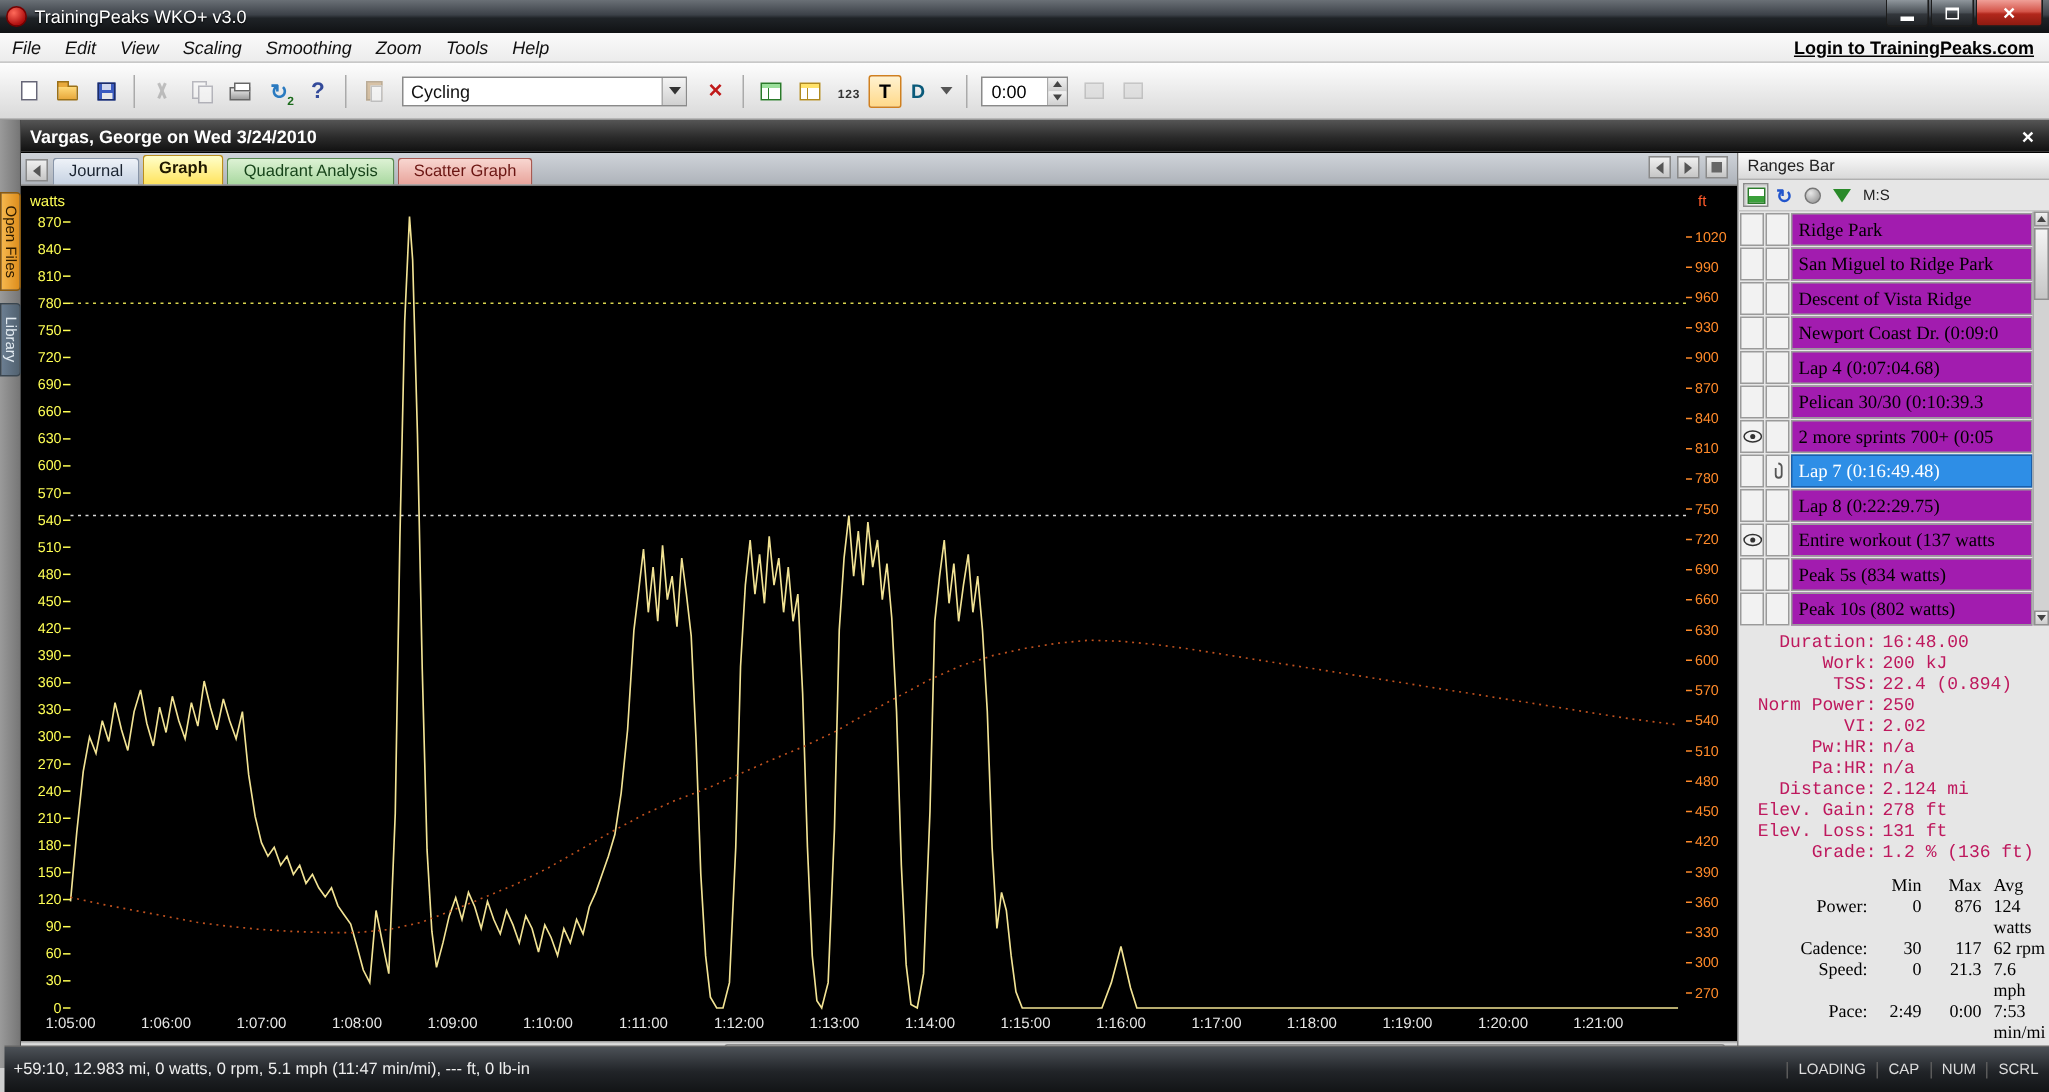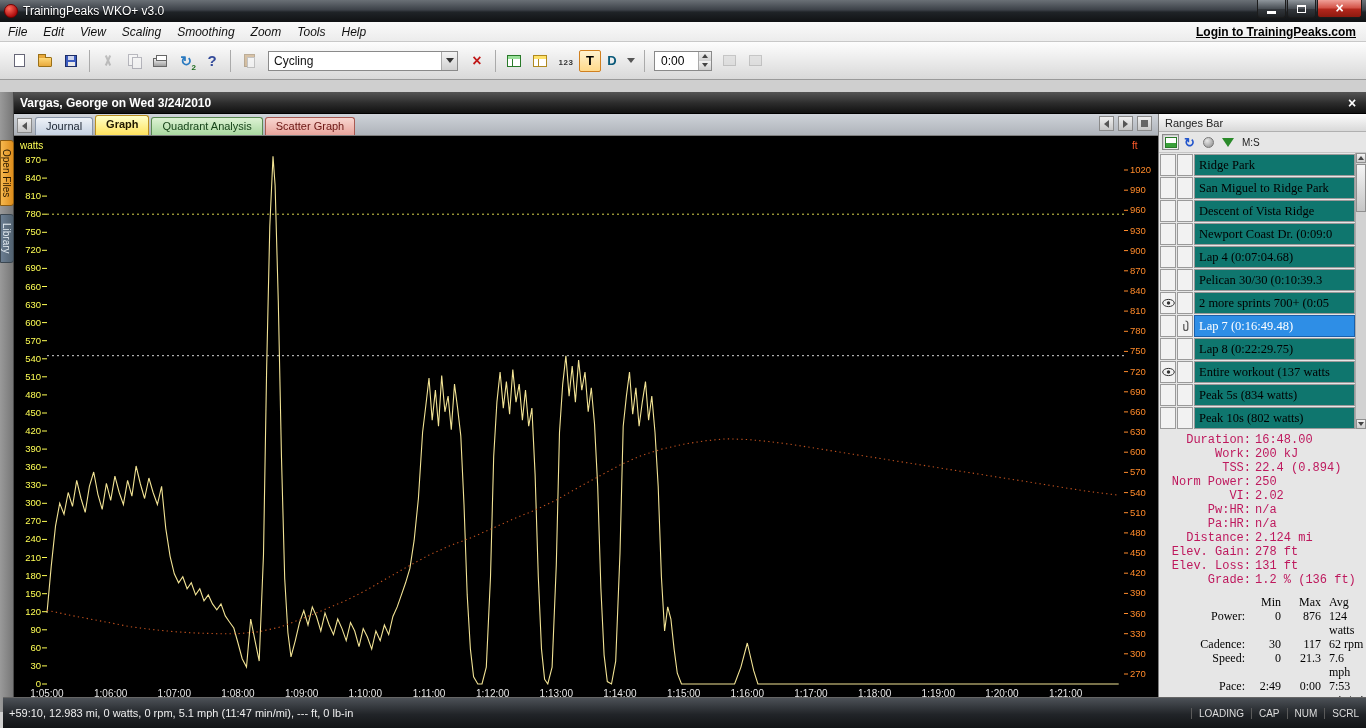--- a/index.html
+++ b/index.html
@@ -93,21 +93,21 @@
     flex-direction:column; }
   .time-spin .spins span { flex:1; background:linear-gradient(#f2f2f2,#cfcfcf);
     display:flex; align-items:center; justify-content:center; }
   .time-spin .spins span::before { content:""; width:0; height:0;
     border-left:3px solid transparent; border-right:3px solid transparent; }
   .time-spin .sup::before { border-bottom:4px solid #444; }
   .time-spin .sdn::before { border-top:4px solid #444; }
   .ic-graybox { width:13px; height:11px; background:#cfcfcf; border:1px solid #888; }
 
   
-  .workspace { position:absolute; top:80px; left:0; right:0; bottom:16px; display:flex;margin-top:12px; }
+  .workspace { position:absolute; top:80px; left:0; right:0; bottom:16px; display:flex; }
   .left-strip { width:14px; background:linear-gradient(90deg,#9a9a9a,#777);
     border-right:1px solid #4a4a4a; position:relative; flex:none; }
   .vtab { position:absolute; left:0; width:14px; writing-mode:vertical-rl;
     font-size:10px; padding:8px 1px; text-align:center; border-radius:0 3px 3px 0; }
   .vtab.openfiles { top:48px; background:linear-gradient(90deg,#f6b84e,#dd8d1c);
     color:#2b1a00; border:1px solid #8a5a10; }
   .vtab.second { top:122px; background:linear-gradient(90deg,#6b7e92,#51616f);
     color:#e4ecf2; border:1px solid #3a4650; }
 
   .doc-area { flex:1; display:flex; flex-direction:column; min-width:0; }
@@ -173,21 +173,21 @@
   .ric-sphere { width:11px; height:11px; border-radius:50%;
     background:radial-gradient(circle at 35% 30%, #e8e8e8, #8a8a8a); border:1px solid #777; }
   .ric-funnel { width:0; height:0; border-left:6px solid transparent; border-right:6px solid transparent;
     border-top:9px solid #2a8a2a; }
   .ms-label { font-size:10px; color:#222; margin-left:4px; }
 
   .rlist { position:relative; padding-right:11px; flex:none; }
   .rrow { height:23px; display:flex; }
   .rc { width:16px; margin:1px 0 0 1px; border:1px solid #9a9a9a; background:#f2f2f2;
     display:flex; align-items:center; justify-content:center; flex:none; }
-  .rname { flex:1; margin:1px 0 0 1px; border:1px solid #9a9a9a; background:#0f766e;
+  .rname { flex:1; margin:1px 0 0 1px; border:1px solid #9a9a9a; background:#a21caf;
     font-family:"Liberation Serif", serif; font-size:12.5px; color:#000;
     display:flex; align-items:center; padding:0 4px; white-space:nowrap; overflow:hidden; }
   .rrow.rsel .rname { background:#2e8ee6; border-color:#1a5faa; color:#fff; }
   .vscroll { position:absolute; right:0; top:0; bottom:0; width:11px; background:#d2d2d2;
     border-left:1px solid #aaa; }
   .vsbtn { position:absolute; left:0; right:0; height:10px; background:linear-gradient(#f2f2f2,#cdcdcd);
     border:1px solid #909090; display:flex; align-items:center; justify-content:center; }
   .vsbtn.up { top:0; } .vsbtn.down { bottom:0; }
   .vsbtn.up::before { content:""; width:0; height:0; border-left:3px solid transparent;
     border-right:3px solid transparent; border-bottom:4px solid #444; }

